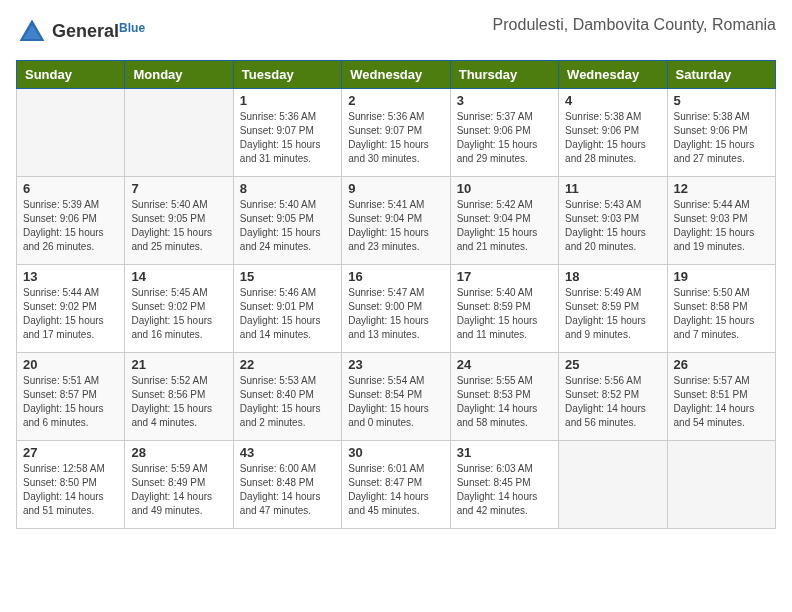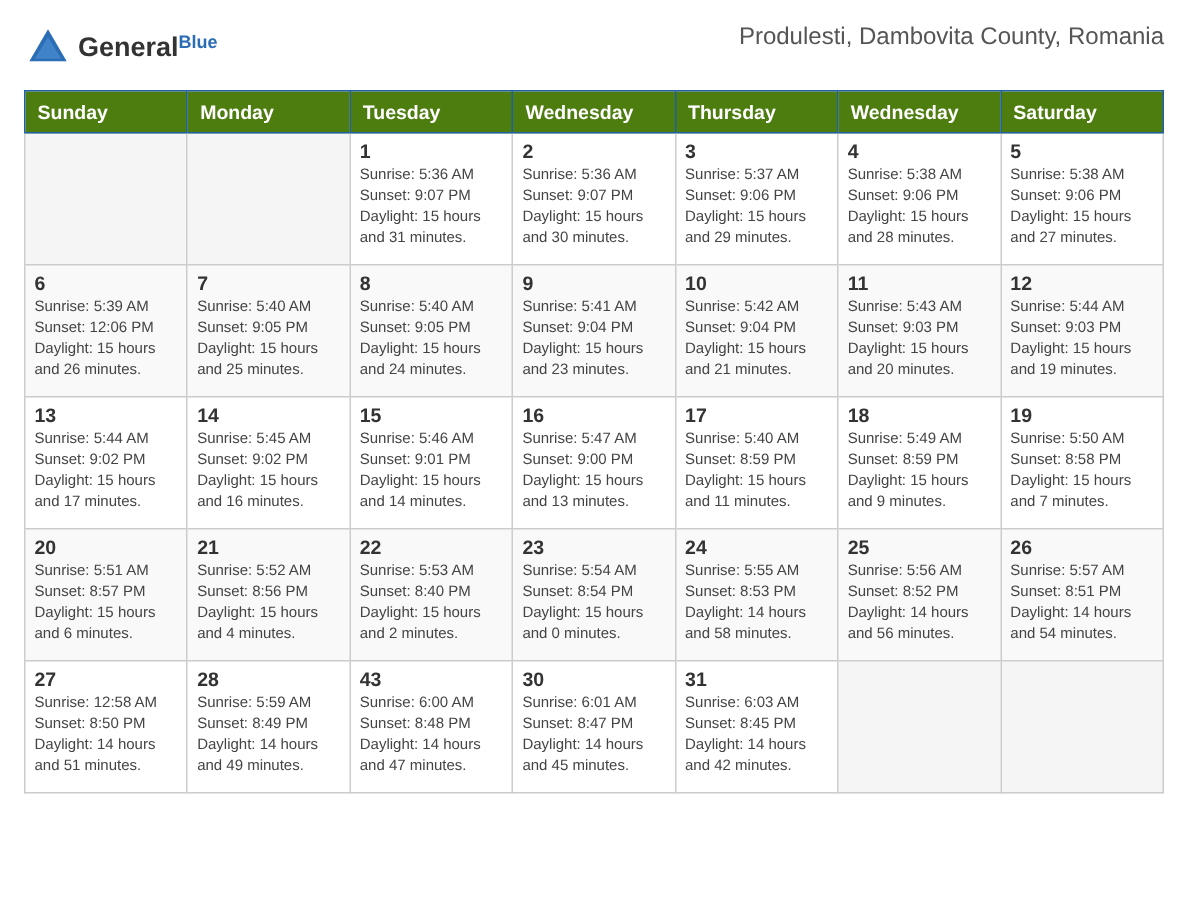--- a/index.html
+++ b/index.html
@@ -163,21 +163,21 @@
           <div class="day-info">Sunrise: 5:38 AM
 Sunset: 9:06 PM
 Daylight: 15 hours
 and 27 minutes.</div>
         </td>
       </tr>
       <tr class="week-row">
         <td>
           <div class="day-num">6</div>
           <div class="day-info">Sunrise: 5:39 AM
-Sunset: 12:06 PM
+Sunset: 9:06 PM
 Daylight: 15 hours
 and 26 minutes.</div>
         </td>
         <td>
           <div class="day-num">7</div>
           <div class="day-info">Sunrise: 5:40 AM
 Sunset: 9:05 PM
 Daylight: 15 hours
 and 25 minutes.</div>
         </td>

